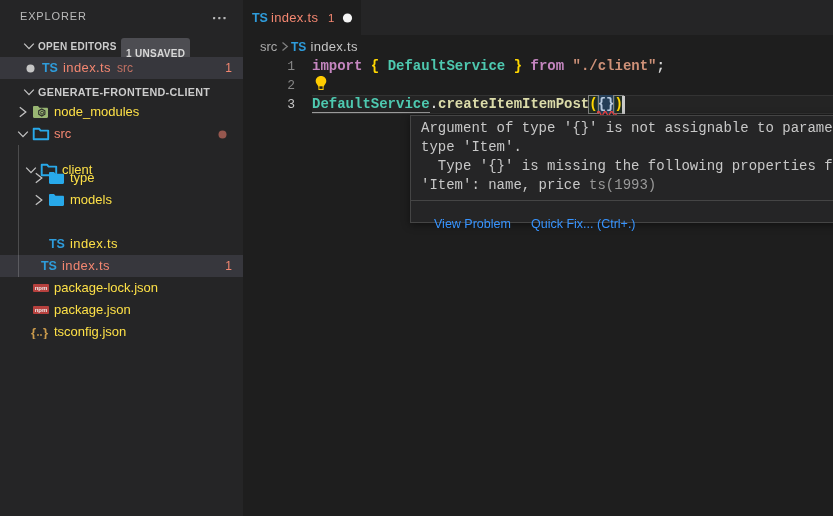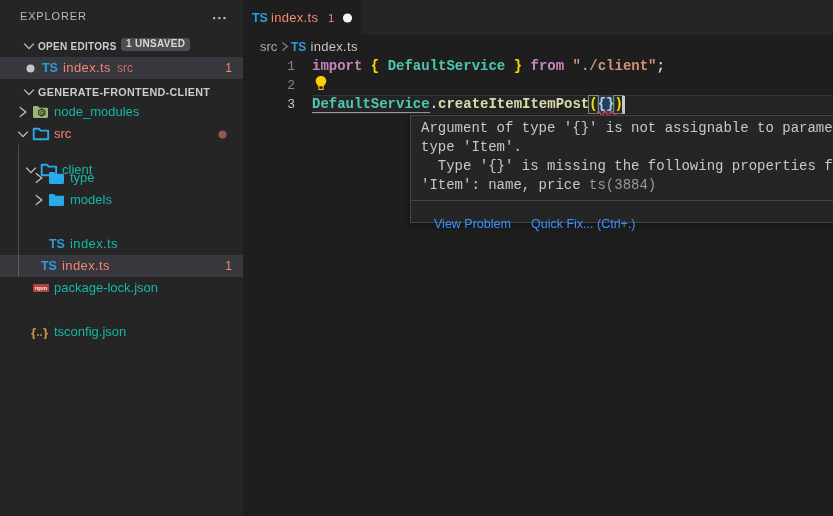--- a/index.html
+++ b/index.html
@@ -9,24 +9,24 @@
   #stage { position:relative; width:833px; height:452px; }
 
   
   #sidebar { position:absolute; left:0; top:0; width:243px; height:516px; background:#252526;
     color:#cccccc; font-size:13px; }
   .sbtitle { position:absolute; left:20px; top:10px; font-size:11px; color:#bbbbbb; letter-spacing:0.85px; }
   .hdr { position:absolute; left:16px; width:243px; height:22px; font-size:11px; font-weight:700; color:#cccccc; }
   .hdr .txt { position:absolute; left:22px; top:5px; letter-spacing:0.3px; }
   .chev { position:absolute; width:16px; height:16px; }
   .badge-grey { position:absolute; left:105px; top:3px; background:#4d4d52; color:#d7d7d7;
-     font-size:10px; font-weight:700; padding:0 5px 2px 5px; border-radius:3px; letter-spacing:0.3px; }
+     font-size:10px; font-weight:700; padding:10px 5px 2px 5px; border-radius:3px; letter-spacing:0.3px; }
   .row { position:absolute; left:0; width:243px; height:22px; }
   .row.sel { background:#37373d; }
-  .lbl { position:absolute; top:3px; font-size:13px; color:#14b8a6; white-space:pre; }
+  .lbl { position:absolute; top:3px; font-size:13px; color:#fde047; white-space:pre; }
   .err { color:#f48771; }
   .numbadge { position:absolute; right:11px; top:4px; font-size:12px; color:#f48771; }
   .tsicon { position:absolute; font-weight:700; font-size:12.5px; color:#2e9cdb; top:3.5px; letter-spacing:-0.2px; }
   .guide { position:absolute; width:1px; background:rgba(255,255,255,0.18); z-index:2; }
 
   
   #tabbar { position:absolute; left:243px; top:0; width:590px; height:35px; background:#252526; }
   #tab { position:absolute; left:243px; top:0; width:118px; height:35px; background:#1e1e1e; }
   #breadcrumb { position:absolute; left:243px; top:35px; width:590px; height:22px; color:#a9a9a9; font-size:13px; }
   .mono { font-family:"Liberation Mono", monospace; font-size:14px; line-height:19px; white-space:pre; }
@@ -147,20 +147,27 @@
     </div>
 
     <div class="row" style="top:277px;">
       <svg class="abs" style="left:33px; top:7px;" width="16" height="8" viewBox="0 0 16 8">
         <rect x="0" y="0" width="16" height="8" rx="1" fill="#b7413e"></rect>
         <text x="8" y="6" font-size="6" font-weight="bold" fill="#e8e8e8" text-anchor="middle" font-family="Liberation Sans">npm</text>
       </svg>
       <span class="lbl" style="left:54px;">package-lock.json</span>
     </div>
 
+    <div class="row" style="top:299px;">
+      <svg class="abs" style="left:33px; top:7px;" width="16" height="8" viewBox="0 0 16 8">
+        <rect x="0" y="0" width="16" height="8" rx="1" fill="#b7413e"></rect>
+        <text x="8" y="6" font-size="6" font-weight="bold" fill="#e8e8e8" text-anchor="middle" font-family="Liberation Sans">npm</text>
+      </svg>
+      <span class="lbl" style="left:54px;">package.json</span>
+    </div>
 
     <div class="row" style="top:321px;">
       <svg class="abs" style="left:31px; top:5px;" width="17" height="13" viewBox="0 0 17 13">
         <text x="0" y="10.5" font-size="13" fill="#cc9c4c" font-family="Liberation Sans" font-weight="bold">{</text>
         <text x="12" y="10.5" font-size="13" fill="#cc9c4c" font-family="Liberation Sans" font-weight="bold">}</text>
         <circle cx="7" cy="9" r="0.9" fill="#cc9c4c"></circle>
           <circle cx="10" cy="9" r="0.9" fill="#cc9c4c"></circle>
       </svg>
       <span class="lbl" style="left:54px;">tsconfig.json</span>
     </div>
@@ -211,20 +218,20 @@
   </svg>
 
   <div class="abs" style="left:312px; top:112px; width:118px; height:1px; background:#9a9a9a; z-index:3;"></div>
 
   <div class="abs" style="left:622px; top:96px; width:3px; height:18px; background:#c9c9c9; z-index:6;"></div>
 
   <div id="hover">
     <div class="msg mono">Argument of type '{}' is not assignable to parameter of
 type 'Item'.
   Type '{}' is missing the following properties from type
-'Item': name, price <span style="color:#999999">ts(3884)</span></div>
+'Item': name, price <span style="color:#999999">ts(1993)</span></div>
     <div class="bar">
       <span class="lnk" style="left:23px;">View Problem</span>
       <span class="lnk" style="left:120px;">Quick Fix... (Ctrl+.)</span>
     </div>
   </div>
 
 </div>
 
 </body></html>

